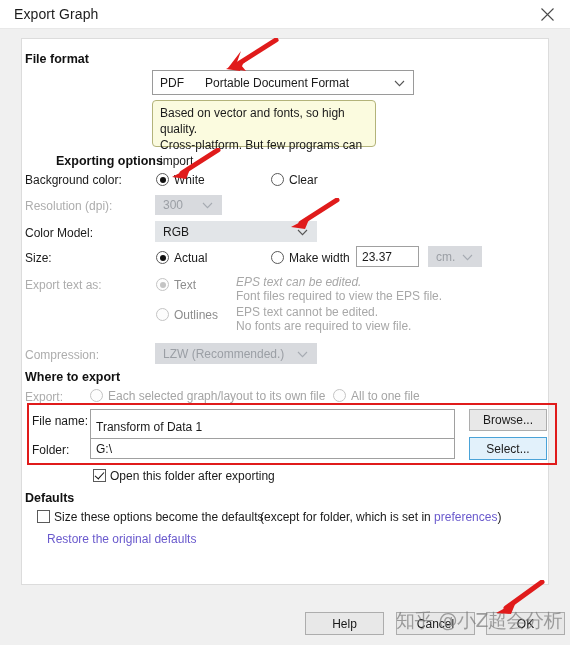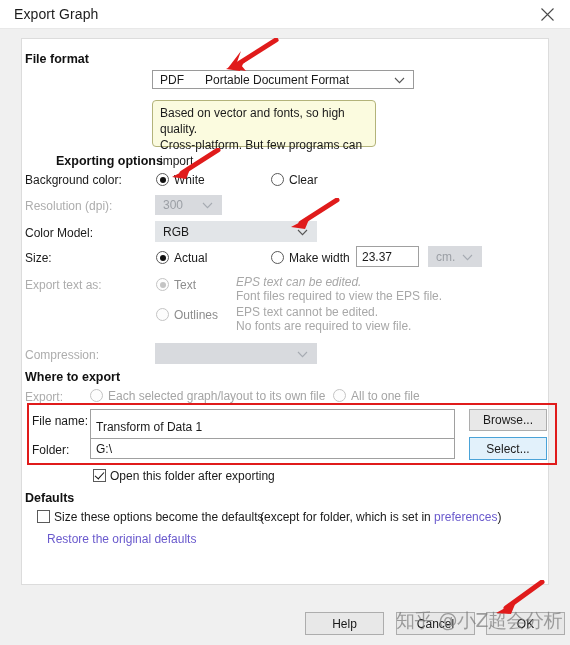--- a/index.html
+++ b/index.html
@@ -231,21 +231,21 @@
     <svg width="15" height="15" viewBox="0 0 15 15">
       <path d="M1.5 1.5 L13.5 13.5 M13.5 1.5 L1.5 13.5" stroke="#4a4a4a" stroke-width="1.1" fill="none"></path>
     </svg>
   </div>
 </div>
 
 <div class="panel"></div>
 
 <div class="sect-head" style="left:25px; top:52px;">File format</div>
 
-<div class="combo" style="left:152px; top:70px; width:262px; height:19px;">
+<div class="combo" style="left:152px; top:70px; width:262px; height:25px;">
   <span class="cv1">PDF</span>
   <span class="cv2">Portable Document Format</span>
   <span class="chev">
     <svg width="11" height="7" viewBox="0 0 11 7">
         <path d="M1 1 L5.5 5.6 L10 1" stroke="#555" stroke-width="1.1" fill="none"></path>
       </svg>
   </span>
 </div>
 
 <div class="infobox">
@@ -302,20 +302,21 @@
 <div class="lbl dis" style="left:236px; top:275px; color:#a8a8a8;font-style:italic;">EPS text can be edited.</div>
 <div class="lbl dis" style="left:236px; top:289px; color:#a8a8a8;">Font files required to view the EPS file.</div>
 
 <div class="radio dis" style="left:156px; top:308px;"></div>
 <div class="lbl dis" style="left:174px; top:308px; color:#8d8d8d;">Outlines</div>
 <div class="lbl dis" style="left:236px; top:305px; color:#a8a8a8;">EPS text cannot be edited.</div>
 <div class="lbl dis" style="left:236px; top:319px; color:#a8a8a8;">No fonts are required to view file.</div>
 
 <div class="lbl dis" style="left:25px; top:348px;">Compression:</div>
 <div class="combo disabled" style="left:155px; top:343px; width:162px; height:21px;">
+  <span class="cv-single">LZW (Recommended.)</span>
   <span class="chev">
     <svg width="11" height="7" viewBox="0 0 11 7">
         <path d="M1 1 L5.5 5.6 L10 1" stroke="#a6abb2" stroke-width="1.1" fill="none"></path>
       </svg>
   </span>
 </div>
 
 <div class="sect-head" style="left:25px; top:370px;">Where to export</div>
 
 <div class="lbl dis" style="left:25px; top:390px;">Export:</div>

